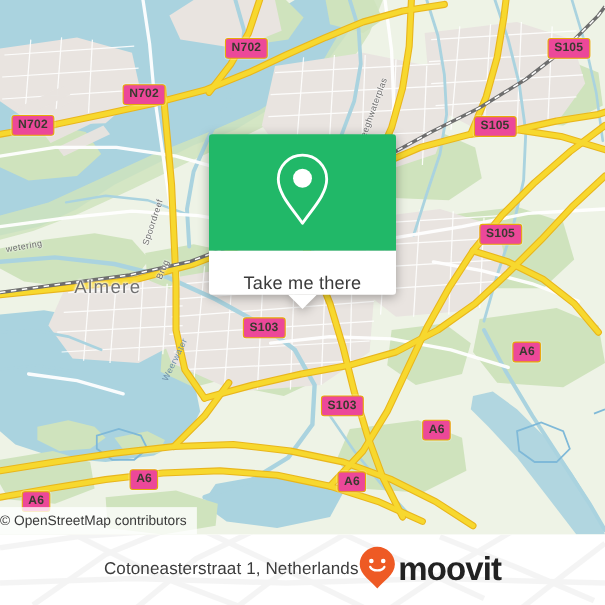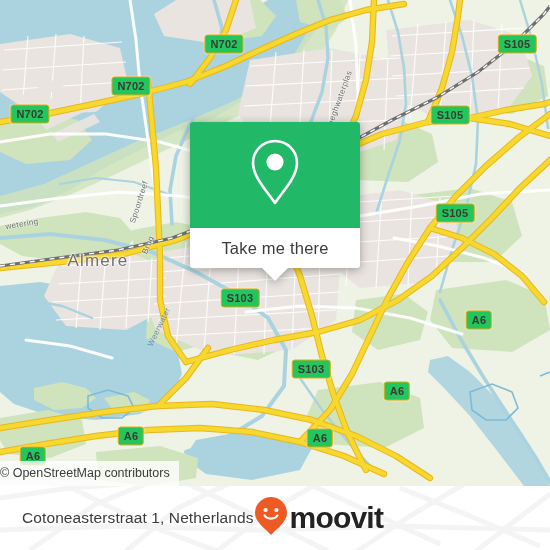--- a/index.html
+++ b/index.html
@@ -25,21 +25,21 @@
     width: 550px;
     height: 486px;
     overflow: hidden;
     background: #eef3e6;
   }
   #map svg { display: block; }
 
   
   .shield {
     position: absolute;
-    background: #22c55e;
+    background: #ec4899;
     border: 1.4px solid #e8a90a;
     border-radius: 3px;
     color: #3a3a30;
     font-family: "Liberation Sans", sans-serif;
     font-weight: bold;
     font-size: 11px;
     line-height: 12px;
     padding: 2px 5px 3px 5px;
     letter-spacing: 0.2px;
     white-space: nowrap;
@@ -106,21 +106,21 @@
     height: 106px;
     display: flex;
     align-items: center;
     justify-content: center;
   }
   #popup-bottom {
     background: #ffffff;
     border-radius: 0 0 3px 3px;
     height: 40px;
     display: flex;
-    align-items: center;
+    align-items: flex-end;
     justify-content: center;
   }
   #popup-cta {
     color: #3b3b3b;
     font-family: "Liberation Sans", sans-serif;
     font-size: 16.5px;
     letter-spacing: 0.2px;
   }
   #popup-tail {
     position: absolute;
@@ -148,21 +148,21 @@
     left: 0; top: 0;
     width: 550px; height: 64px;
     opacity: 0.5;
   }
   #footer-inner {
     position: absolute;
     left: 0; top: 0;
     width: 550px; height: 64px;
     display: flex;
     align-items: center;
-    justify-content: flex-start;
+    justify-content: center;
     padding: 0 22px 0 22px;
     box-sizing: border-box;
   }
   #footer-address {
     color: #3c3c3c;
     font-family: "Liberation Sans", sans-serif;
     font-size: 15.5px;
     letter-spacing: 0.1px;
     white-space: nowrap;
   }

